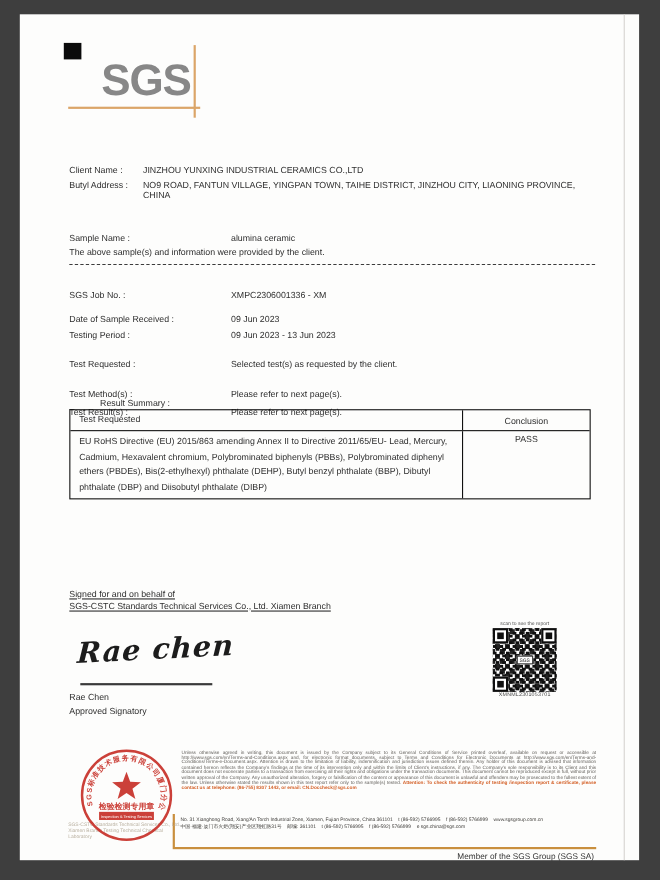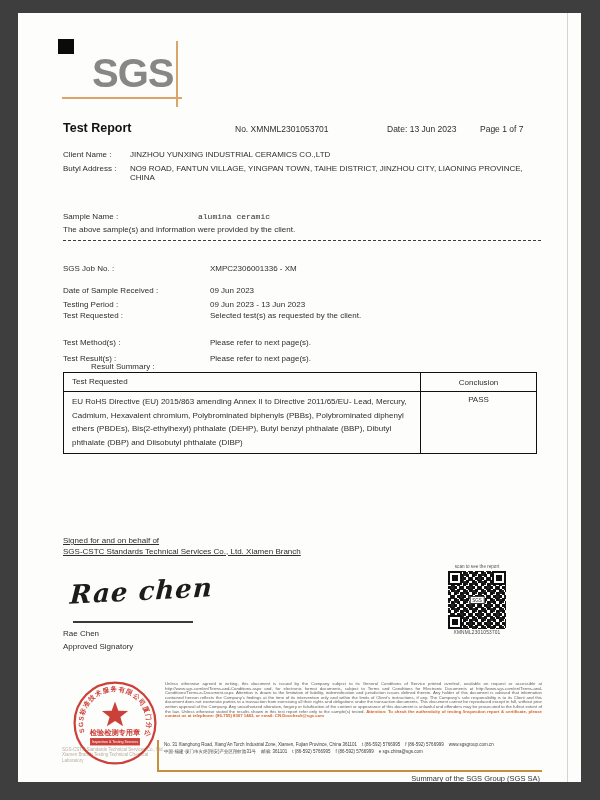--- a/index.html
+++ b/index.html
@@ -22,28 +22,28 @@
   .hrow .no{position:absolute;left:172px;top:3px;font-size:8.5px;}
   .hrow .date{position:absolute;left:324px;top:3px;font-size:8.5px;}
   .hrow .pg{position:absolute;left:417px;top:3px;font-size:8.5px;}
 
   .client{left:45px;top:137px;width:480px;font-size:8px;line-height:9px;}
   .crow{margin-bottom:5px;display:flex;}
   .clabel{width:67px;flex:0 0 67px;}
   .cvalue{width:410px;}
 
   .samplerow{left:45px;top:199px;width:480px;font-size:8px;}
-  .samplerow .sval{position:absolute;left:135px;top:0;font-family:Liberation Mono, monospace;}
+  .samplerow .sval{position:absolute;left:147px;top:0;}
   .samplenote{left:45px;top:212px;width:480px;font-size:8px;}
   .dashed{left:45px;top:227px;width:478px;border-top:1.6px dashed #3c3c3c;}
 
   .details{left:45px;top:251px;width:480px;font-size:8px;}
   .drow{position:relative;height:11px;}
   .drow .dvalue{position:absolute;left:147px;top:0;}
-  .mb-a{margin-bottom:11px;}.mb-b{margin-bottom:3px;}.mb-c{margin-bottom:0;}
+  .mb-a{margin-bottom:11px;}.mb-b{margin-bottom:3px;}.mb-c{margin-bottom:16px;}
   .mb-d{margin-bottom:16px;}.mb-e{margin-bottom:5px;}
 
   .rs-heading{left:45px;top:349px;font-size:8px;margin-left:28px;}
   .rs-table{left:45px;top:359px;width:474px;border:1.6px solid #111;}
   .rs-head{display:flex;border-bottom:1.8px solid #111;font-weight:normal;font-size:8px;align-items:center;}
   .rs-body{display:flex;font-size:8px;}
   .col-test{width:357px;border-right:1.4px solid #111;padding:3px 6px 4px 8px;line-height:13.5px;}
   .col-conc{width:115px;text-align:center;padding:3px 2px;}
   .rs-head .col-test{padding:4px 6px 4px 8px;line-height:10px;}
   .rs-head .col-conc{padding:4px 2px;}
@@ -91,26 +91,20 @@
 <div class="canvas">
   <div class="page">
 
     <div class="abs artifact"></div>
     <div class="abs scanline"></div>
 
     <div class="abs logo-text">SGS</div>
     <div class="abs logo-hline"></div>
     <div class="abs logo-vline"></div>
 
-    <div class="abs hrow">
-      <span class="title">Test Report</span>
-      <span class="no">No. XMNML2301053701</span>
-      <span class="date">Date: 13 Jun 2023</span>
-      <span class="pg">Page 1 of 7</span>
-    </div>
 
     <div class="abs client">
       <div class="crow">
         <span class="clabel">Client Name :</span>
         <span class="cvalue">JINZHOU YUNXING INDUSTRIAL CERAMICS CO.,LTD</span>
       </div>
       <div class="crow">
         <span class="clabel">Butyl Address :</span>
         <span class="cvalue">NO9 ROAD, FANTUN VILLAGE, YINGPAN TOWN, TAIHE DISTRICT, JINZHOU CITY, LIAONING PROVINCE, CHINA</span>
       </div>
@@ -221,16 +215,16 @@
       </div>
       <div class="addr-line">
         <span>中国·福建·厦门市火炬(翔安)产业区翔虹路31号</span>
         <span>邮编: 361101</span>
         <span>t (86-592) 5766995</span>
         <span>f (86-592) 5766999</span>
         <span>e sgs.china@sgs.com</span>
       </div>
     </div>
     <div class="abs footer-hline"></div>
-    <div class="abs member">Summary of the SGS Group (SGS SA)</div>
+    <div class="abs member">Member of the SGS Group (SGS SA)</div>
 
   </div>
 </div>
 
 </body></html>

